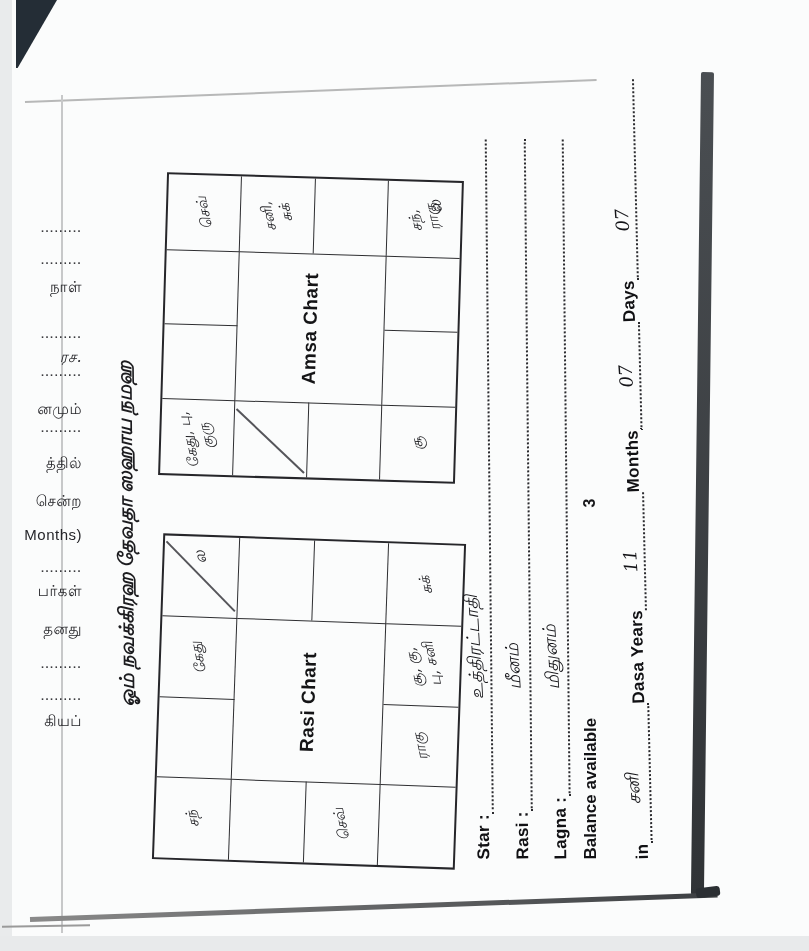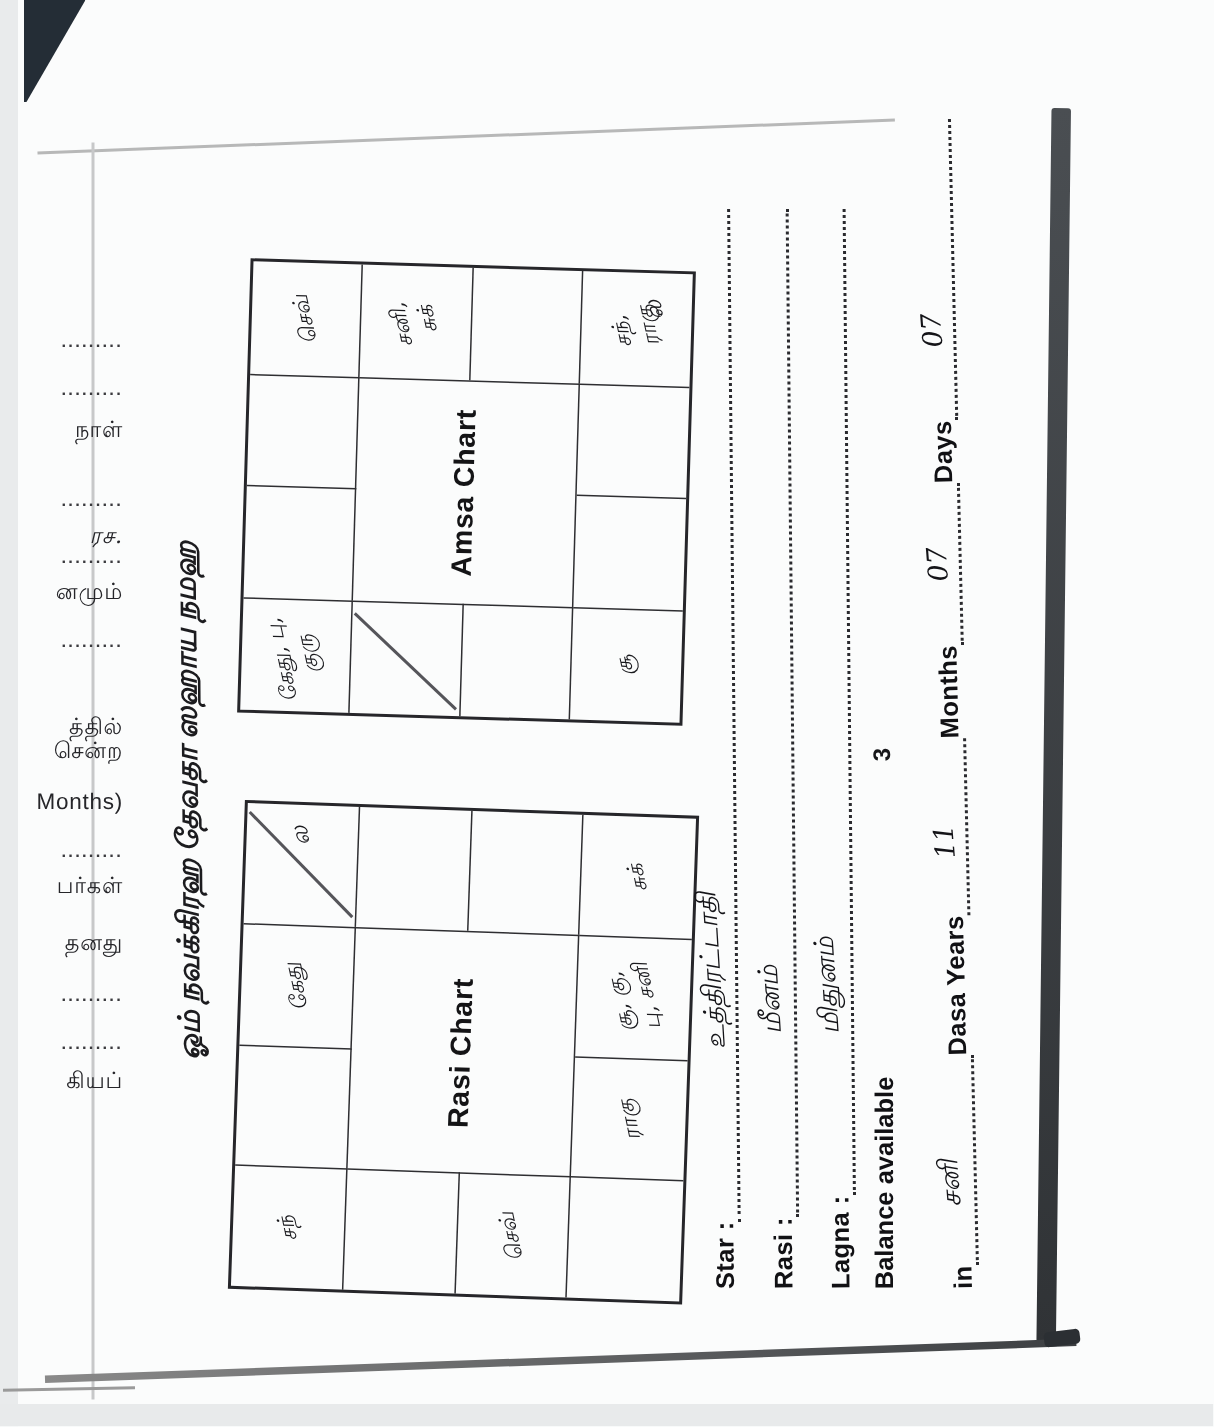--- a/index.html
+++ b/index.html
@@ -79,23 +79,23 @@
   <div class="spine-hook"></div>
   <div class="strip-bottom"></div>
 
   <div class="fragments">
     <div class="frag dots" style="top:222px">.........</div>
     <div class="frag dots" style="top:254px">.........</div>
     <div class="frag" style="top:278px">நாள்</div>
     <div class="frag dots" style="top:328px">.........</div>
     <div class="frag hw" style="top:348px">ரச.</div>
     <div class="frag dots" style="top:366px">.........</div>
-    <div class="frag" style="top:386px">னமும்</div>
+    <div class="frag" style="top:400px">னமும்</div>
     <div class="frag dots" style="top:422px">.........</div>
-    <div class="frag" style="top:476px">த்தில்</div>
+    <div class="frag" style="top:454px">த்தில்</div>
     <div class="frag" style="top:492px">சென்ற</div>
     <div class="frag" style="top:526px">Months)</div>
     <div class="frag dots" style="top:562px">.........</div>
     <div class="frag" style="top:582px">பர்கள்</div>
     <div class="frag" style="top:620px">தனது</div>
     <div class="frag dots" style="top:658px">.........</div>
     <div class="frag dots" style="top:690px">.........</div>
     <div class="frag" style="top:712px">கியப்</div>
   </div>
 

